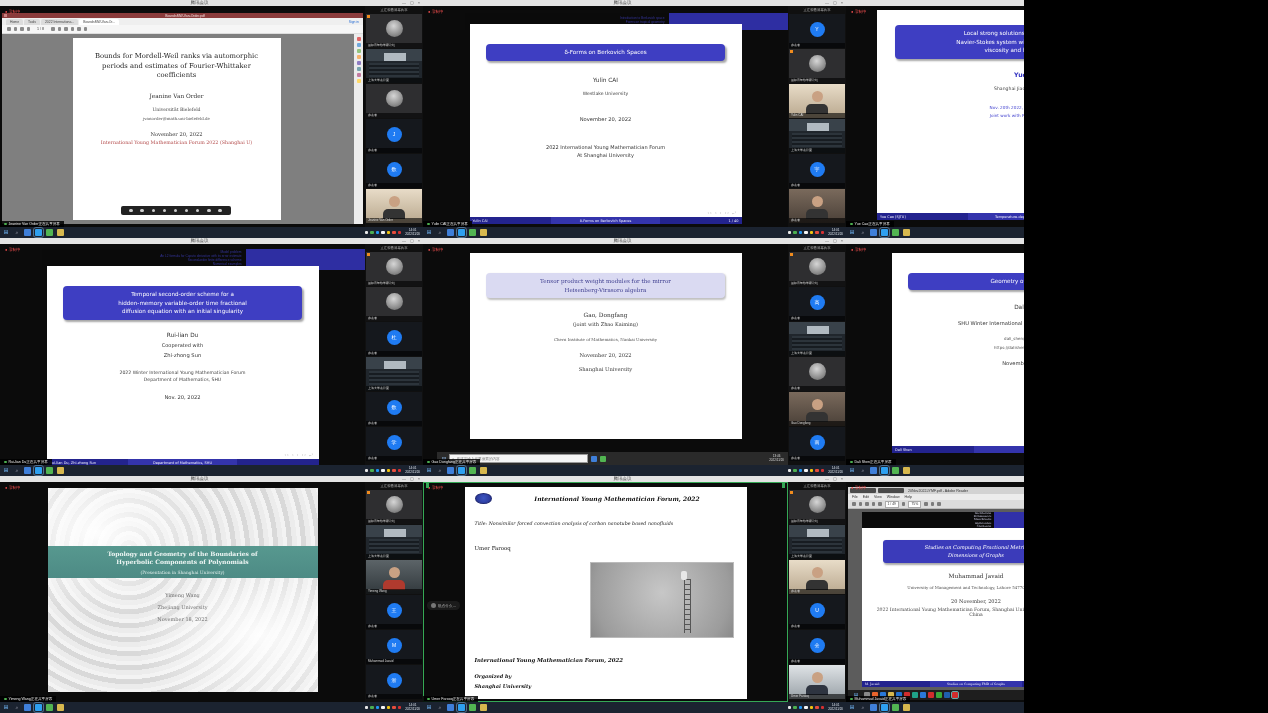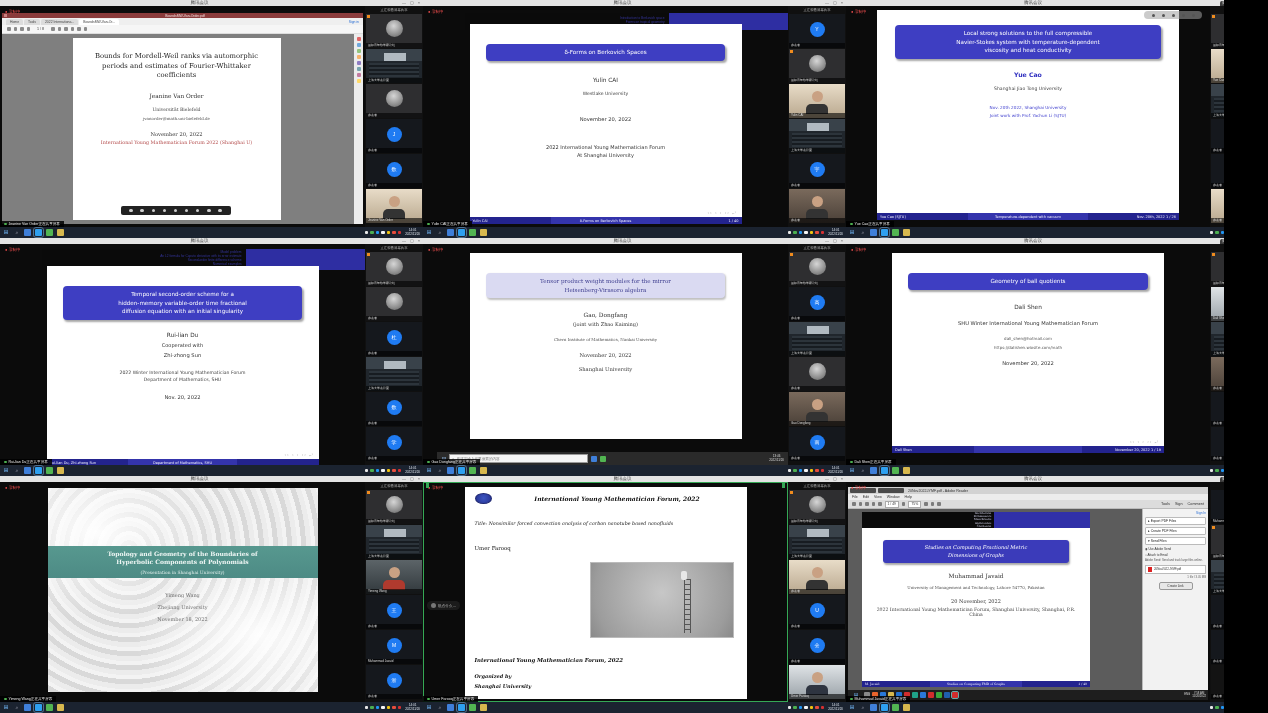--- a/index.html
+++ b/index.html
@@ -1,17 +1,17 @@
 <!DOCTYPE html>
 <html><head>
 <meta charset="utf-8">
 <style>
   html,body{margin:0;padding:0;background:#000;}
   *{box-sizing:border-box;}
-  .screen{position:relative;width:1224px;height:713px;display:grid;
+  .screen{position:relative;width:1024px;height:713px;display:grid;
     grid-template-columns:423px 423px 422px;grid-template-rows:238px 238px 237px;
     background:#000;font-family:"Liberation Sans",sans-serif;overflow:hidden;}
   .cell{position:relative;overflow:hidden;background:#141414;box-shadow:inset 0 0 0 1px #000;}
 
   
   .tb{position:absolute;top:0;left:0;right:0;height:6px;background:#e4e4e4;display:flex;align-items:center;z-index:5;}
   .tb-title{flex:1;text-align:center;font-size:4.5px;color:#444;line-height:6px;}
   .wtab{display:flex;align-items:center;background:#3c3c3c;border-radius:2px 2px 0 0;height:5px;margin-right:2px;padding:0 2px;gap:2px;}
   .wtab-t{font-size:3.4px;color:#ddd;white-space:nowrap;max-width:52px;overflow:hidden;}
   .wtab-x{font-size:4px;color:#bbb;line-height:4px;}

